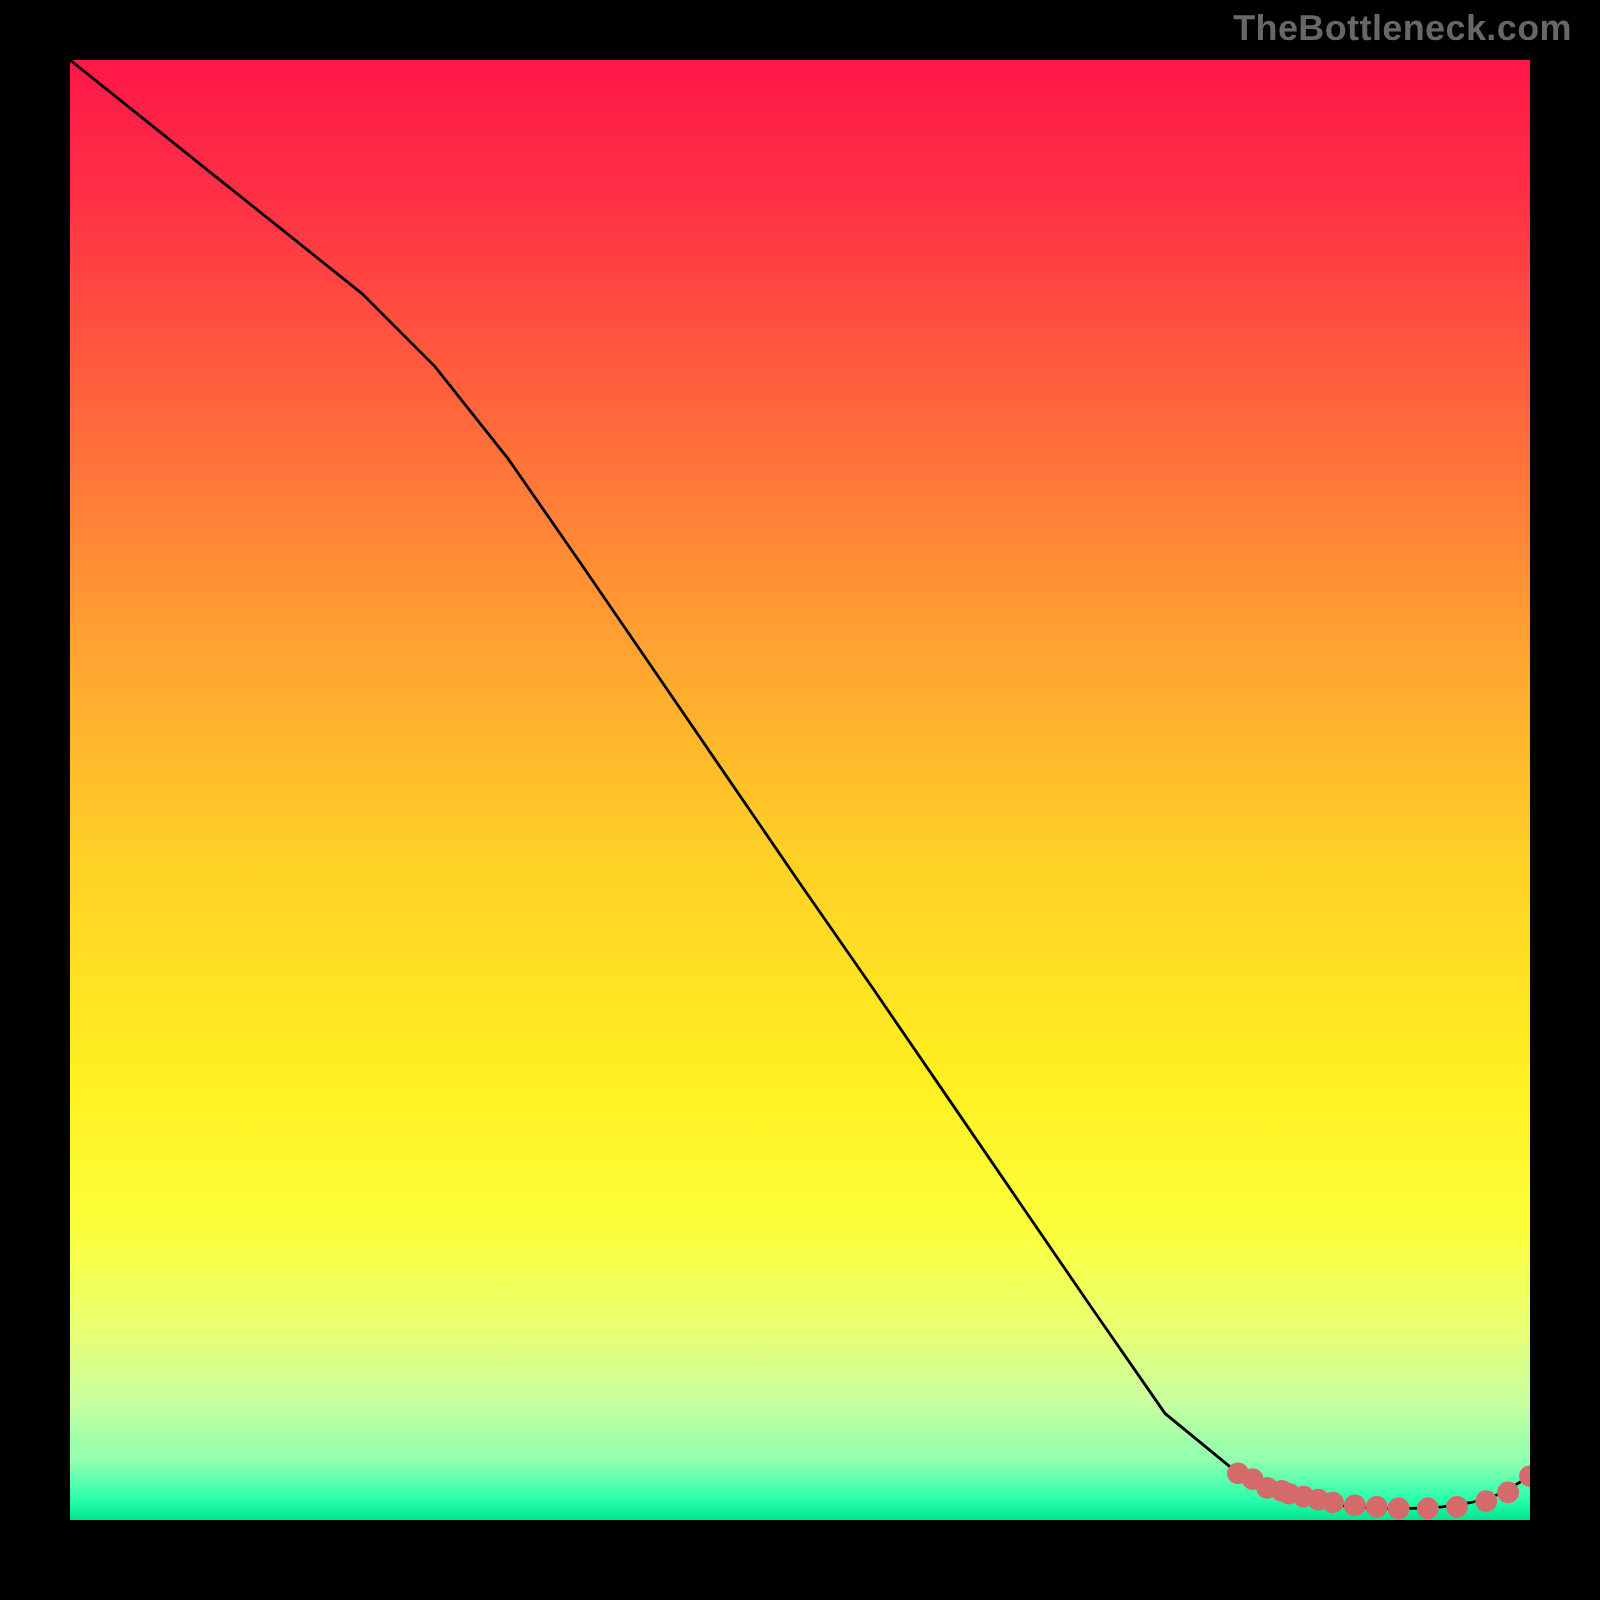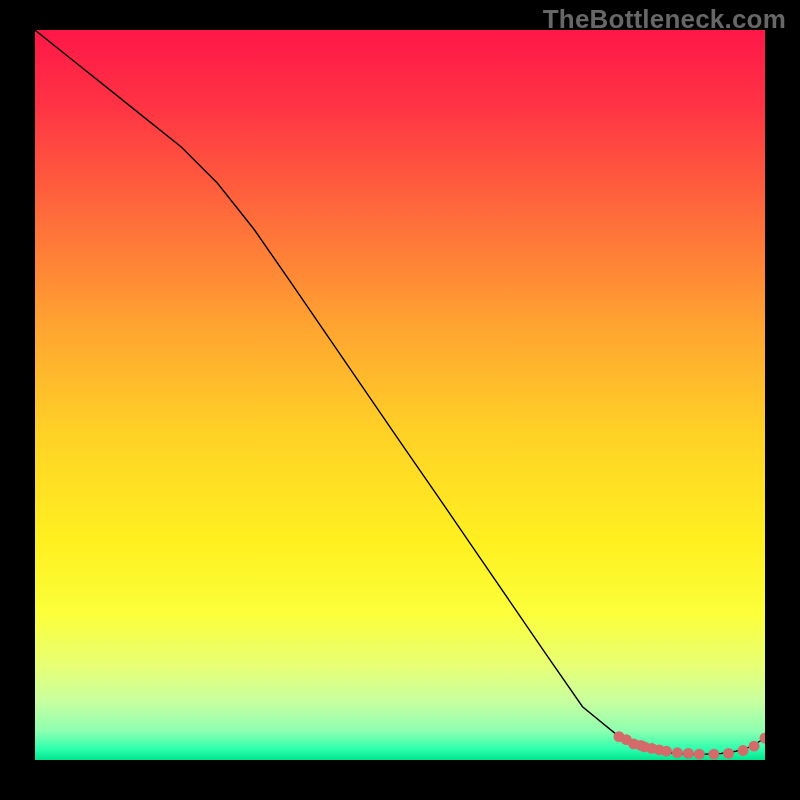--- a/index.html
+++ b/index.html
@@ -14,21 +14,21 @@
   .frame {
     position: relative;
     width: 800px;
     height: 800px;
     background: #000;
   }
   .watermark {
     position: absolute;
     top: 4px;
     right: 14px;
-    font-size: 26px;
+    font-size: 18px;
     font-weight: 600;
     color: #676767;
     letter-spacing: 0.2px;
     z-index: 3;
   }
   .plot {
     position: absolute;
     left: 35px;
     top: 30px;
     width: 730px;

